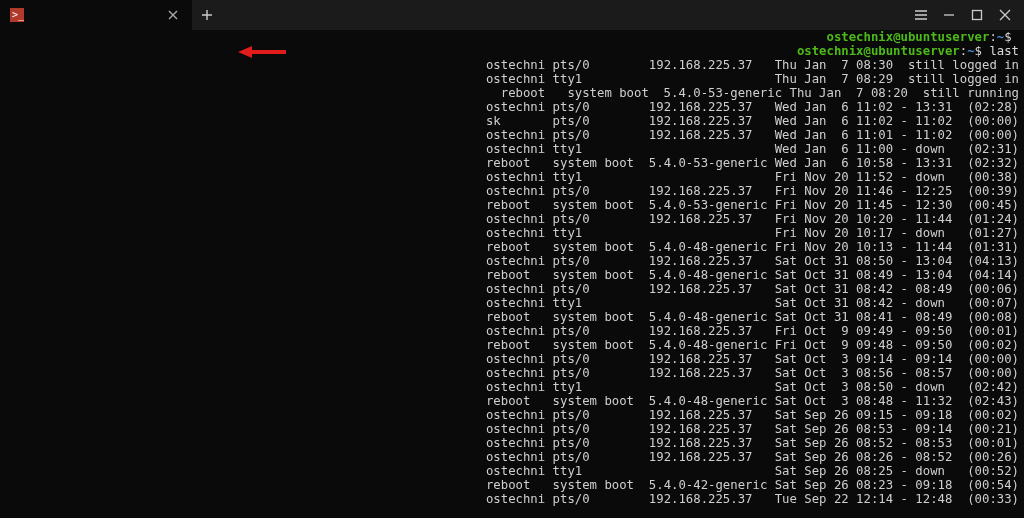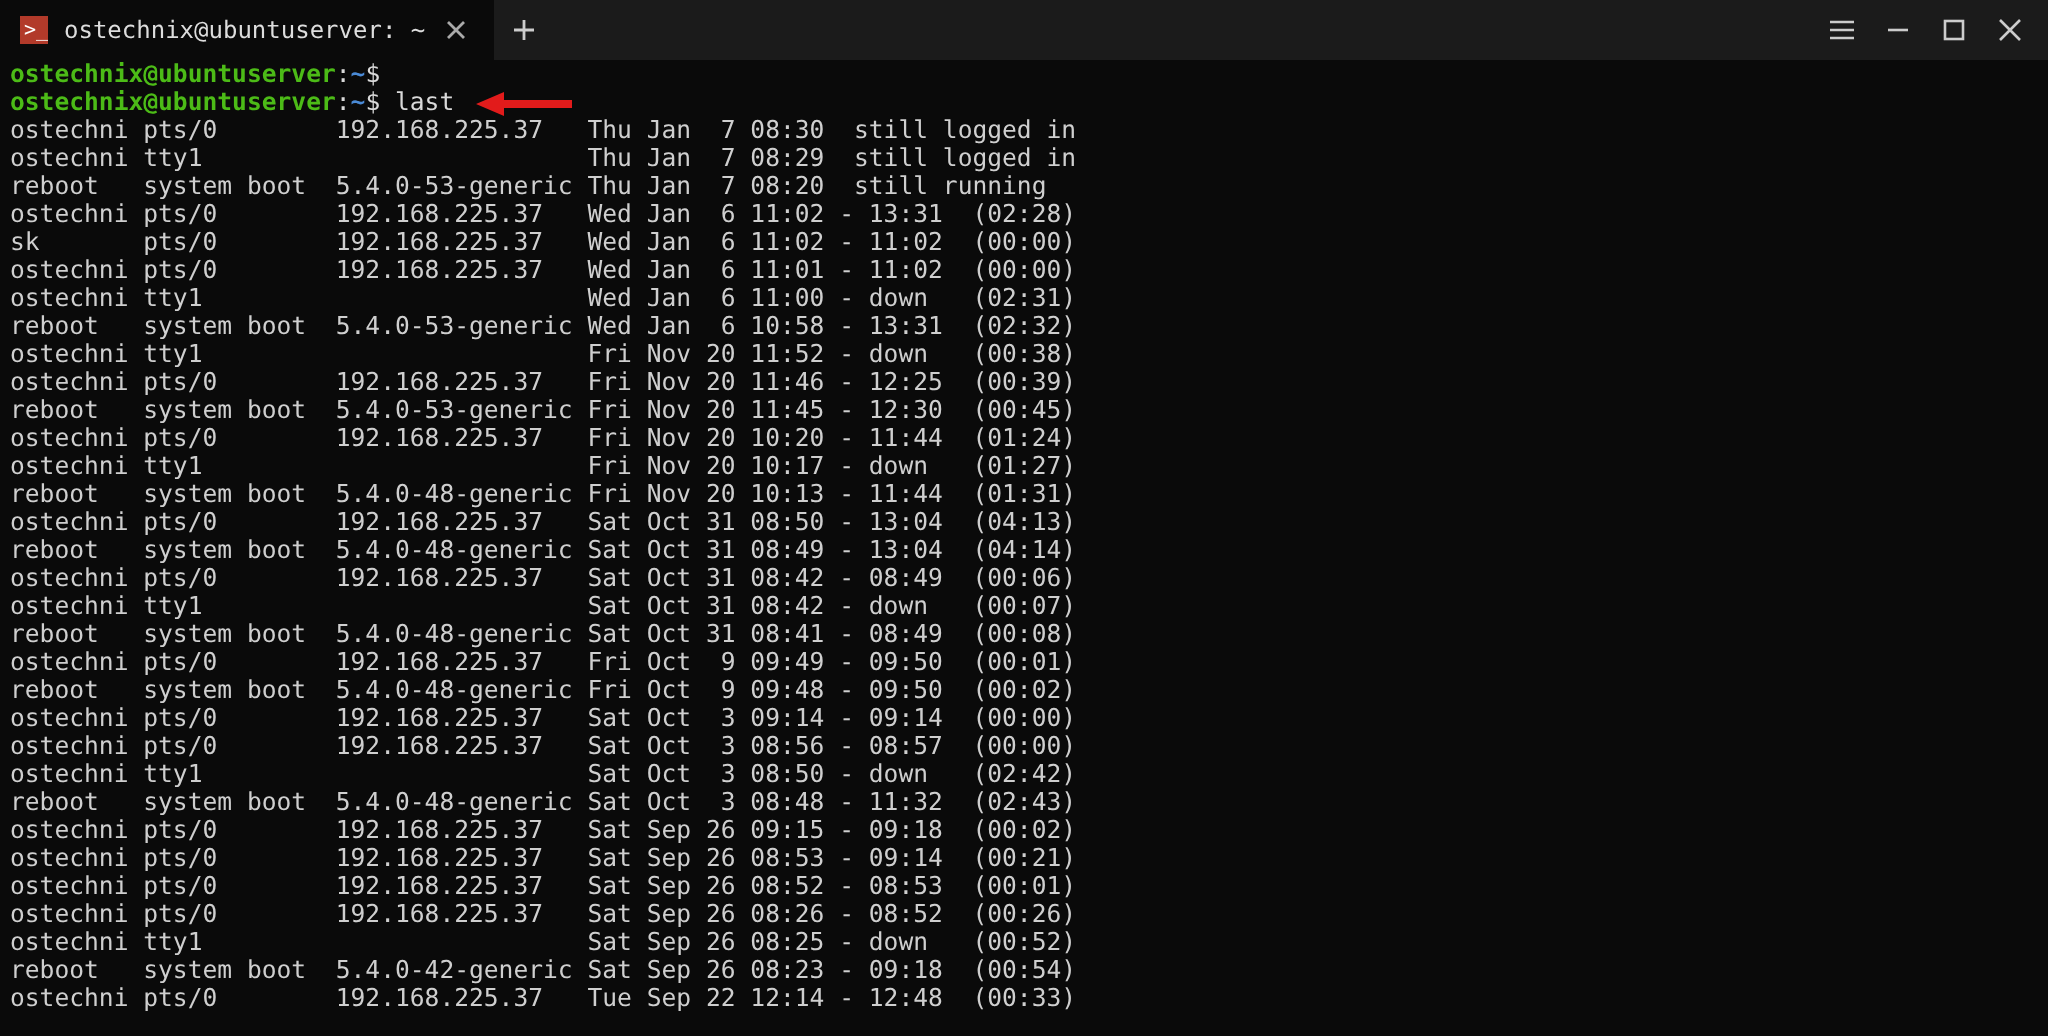--- a/index.html
+++ b/index.html
@@ -12,38 +12,37 @@
   .tab .tab-close{margin-left:auto;width:14px;height:14px;display:flex;align-items:center;justify-content:center;color:#aaa;}
   .newtab{display:flex;align-items:center;justify-content:center;width:30px;color:#ccc;font-size:16px;}
   .titlespacer{flex:1;}
   .winbtns{display:flex;align-items:center;gap:14px;padding:0 12px;color:#ccc;}
   .winbtn{width:14px;height:14px;display:flex;align-items:center;justify-content:center;}
   .winbtn svg{display:block;}
   
   .term{padding:0 5px 0 5px;white-space:pre;overflow:hidden;}
   .prompt{color:#4CBB17;font-weight:bold;}
   .cmd{color:#d9d9d9;}
-  .line{color:#cfcfcf;}
+  .line{color:#cfcfcf;text-align:right;}
   
   .arrow{position:absolute;left:238px;top:44px;pointer-events:none;}
 </style>
 </head>
 <body>
 
 <div class="window">
 
   <div class="titlebar">
     <div class="tab">
       <span class="tab-icon">
         <svg width="14" height="14" viewBox="0 0 14 14">
             <rect x="0" y="0" width="14" height="14" fill="#B23A2A"></rect>
             <text x="2" y="10" font-size="10" fill="#fff" font-family="monospace">&gt;_</text>
           </svg>
       </span>
-      <span>ostechnix@ubuntuserver: ~</span>
       <span class="tab-close">
         <svg width="10" height="10" viewBox="0 0 10 10">
             <path d="M1 1 L9 9 M9 1 L1 9" stroke="#aaa" stroke-width="1.4"></path>
           </svg>
       </span>
     </div>
     <div class="newtab">
       <svg width="12" height="12" viewBox="0 0 12 12">
           <path d="M6 1 V11 M1 6 H11" stroke="#ccc" stroke-width="1.4"></path>
         </svg>

